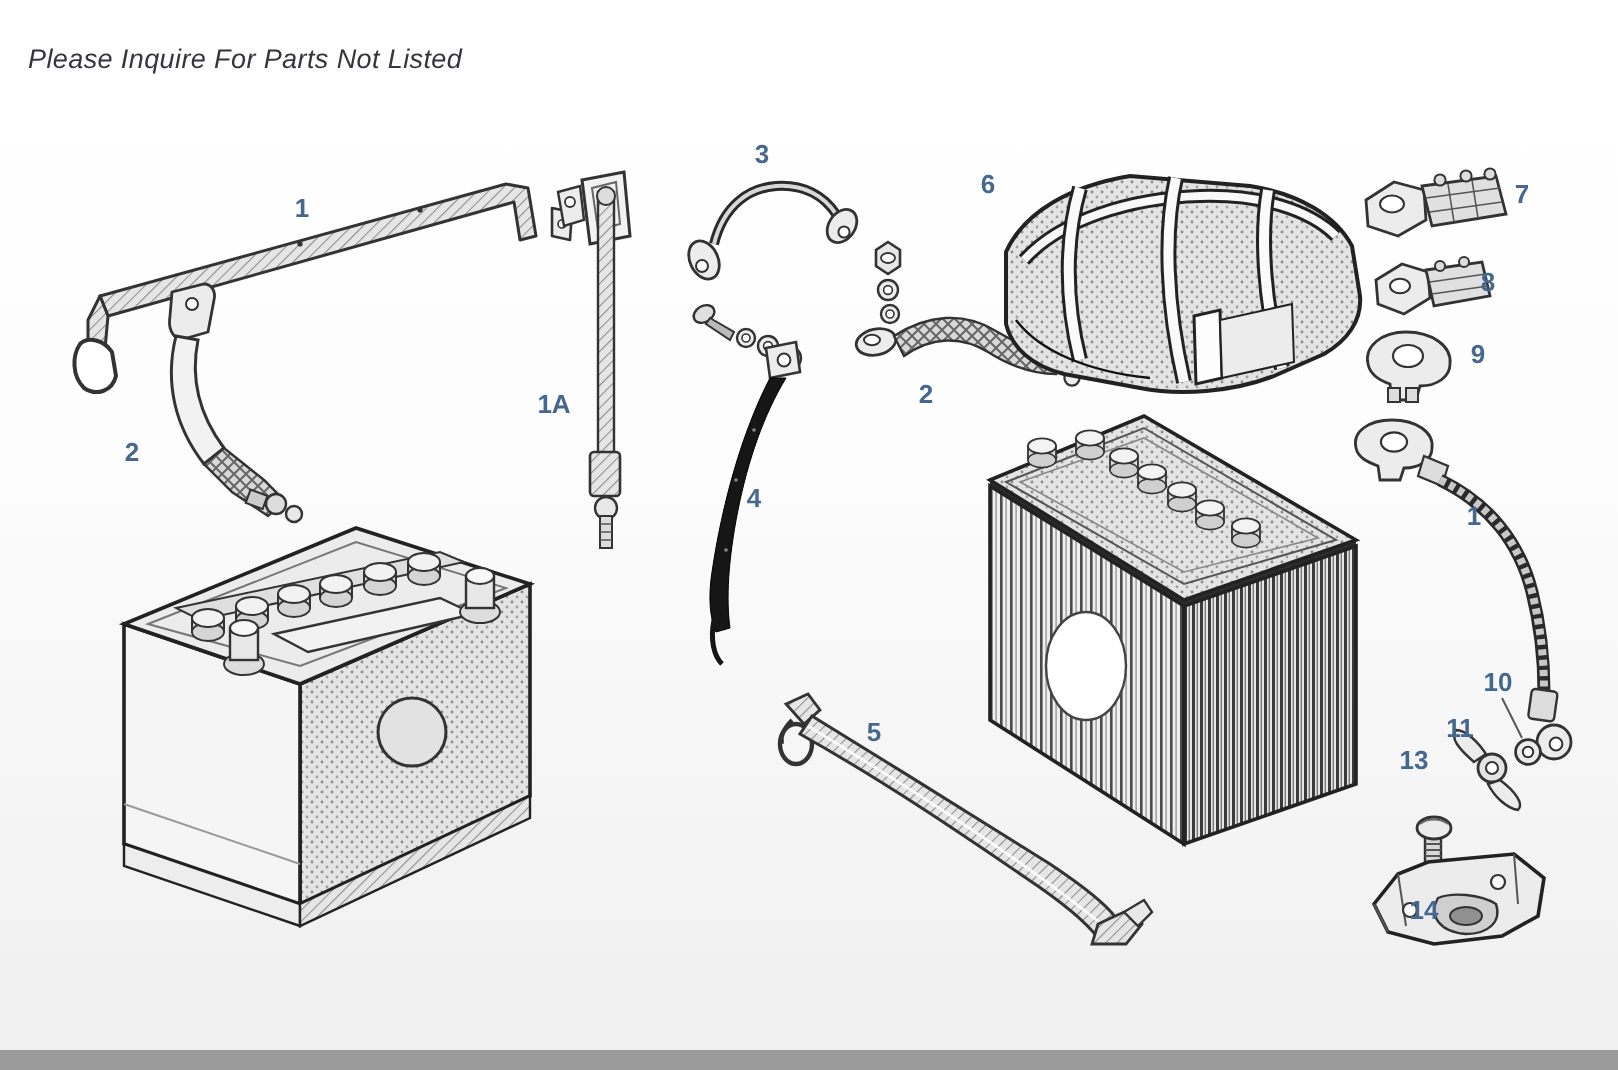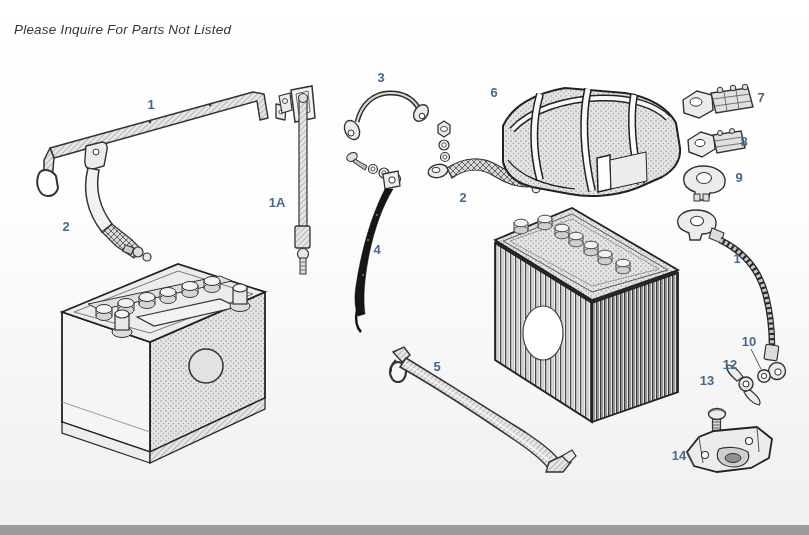--- a/index.html
+++ b/index.html
@@ -338,19 +338,19 @@
   <span class="part-label" style="left:277px;top:202px">1A</span>
   <span class="part-label" style="left:381px;top:77px">3</span>
   <span class="part-label" style="left:377px;top:249px">4</span>
   <span class="part-label" style="left:463px;top:197px">2</span>
   <span class="part-label" style="left:494px;top:92px">6</span>
   <span class="part-label" style="left:761px;top:97px">7</span>
   <span class="part-label" style="left:744px;top:141px">8</span>
   <span class="part-label" style="left:739px;top:177px">9</span>
   <span class="part-label" style="left:737px;top:258px">1</span>
   <span class="part-label" style="left:749px;top:341px">10</span>
-  <span class="part-label" style="left:730px;top:364px">12</span>
+  <span class="part-label" style="left:730px;top:364px">11</span>
   <span class="part-label" style="left:707px;top:380px">13</span>
-  <span class="part-label" style="left:679px;top:455px">14</span>
+  <span class="part-label" style="left:712px;top:455px">14</span>
   <span class="part-label" style="left:437px;top:366px">5</span>
 
   <div class="footer-bar"></div>
 </div>
 
 </body></html>

